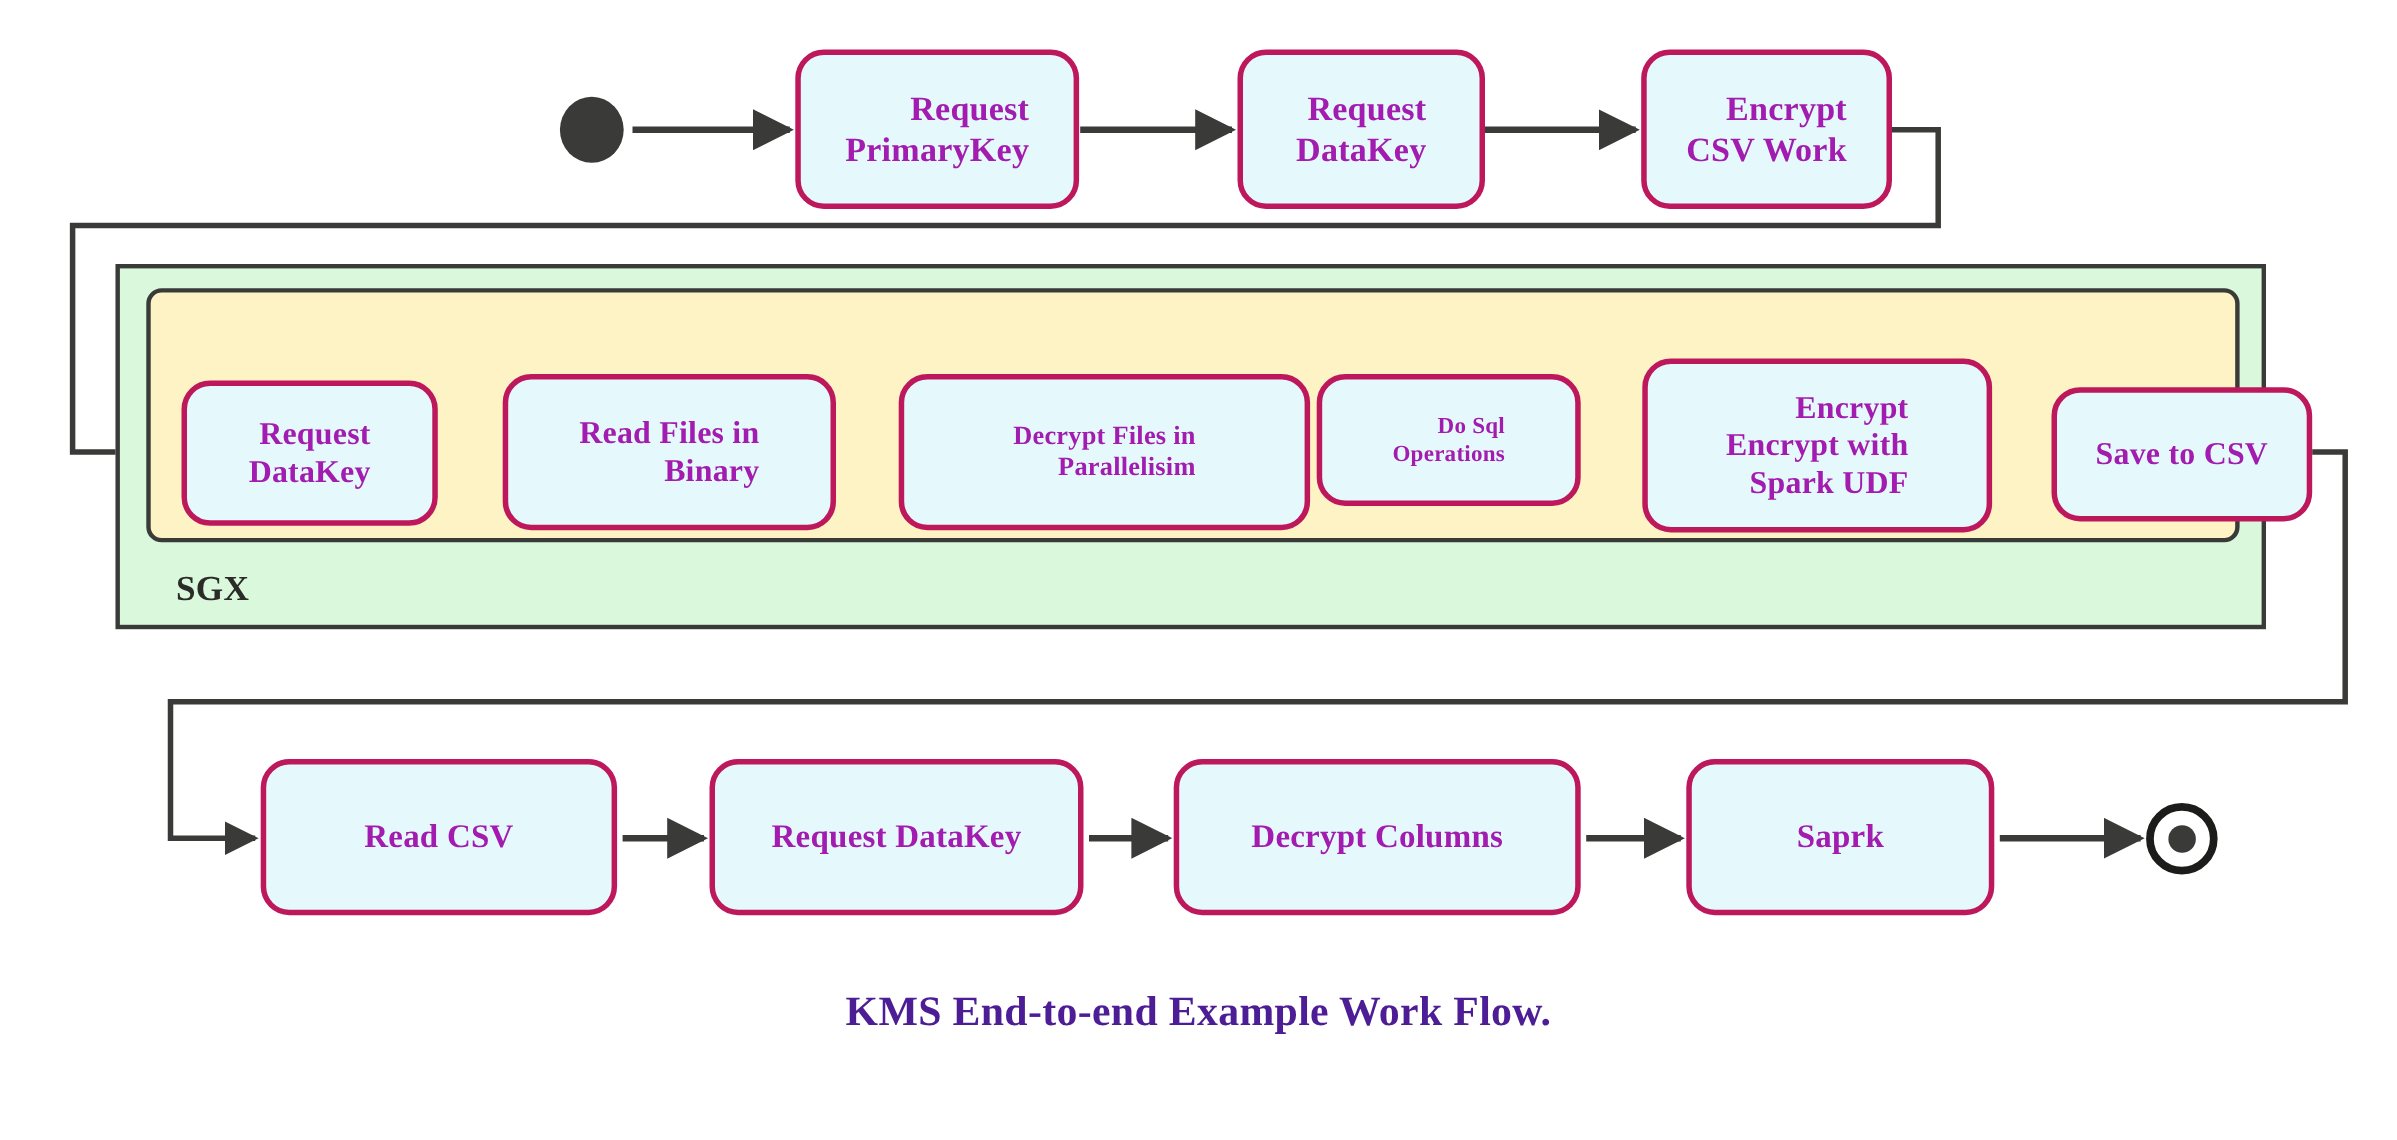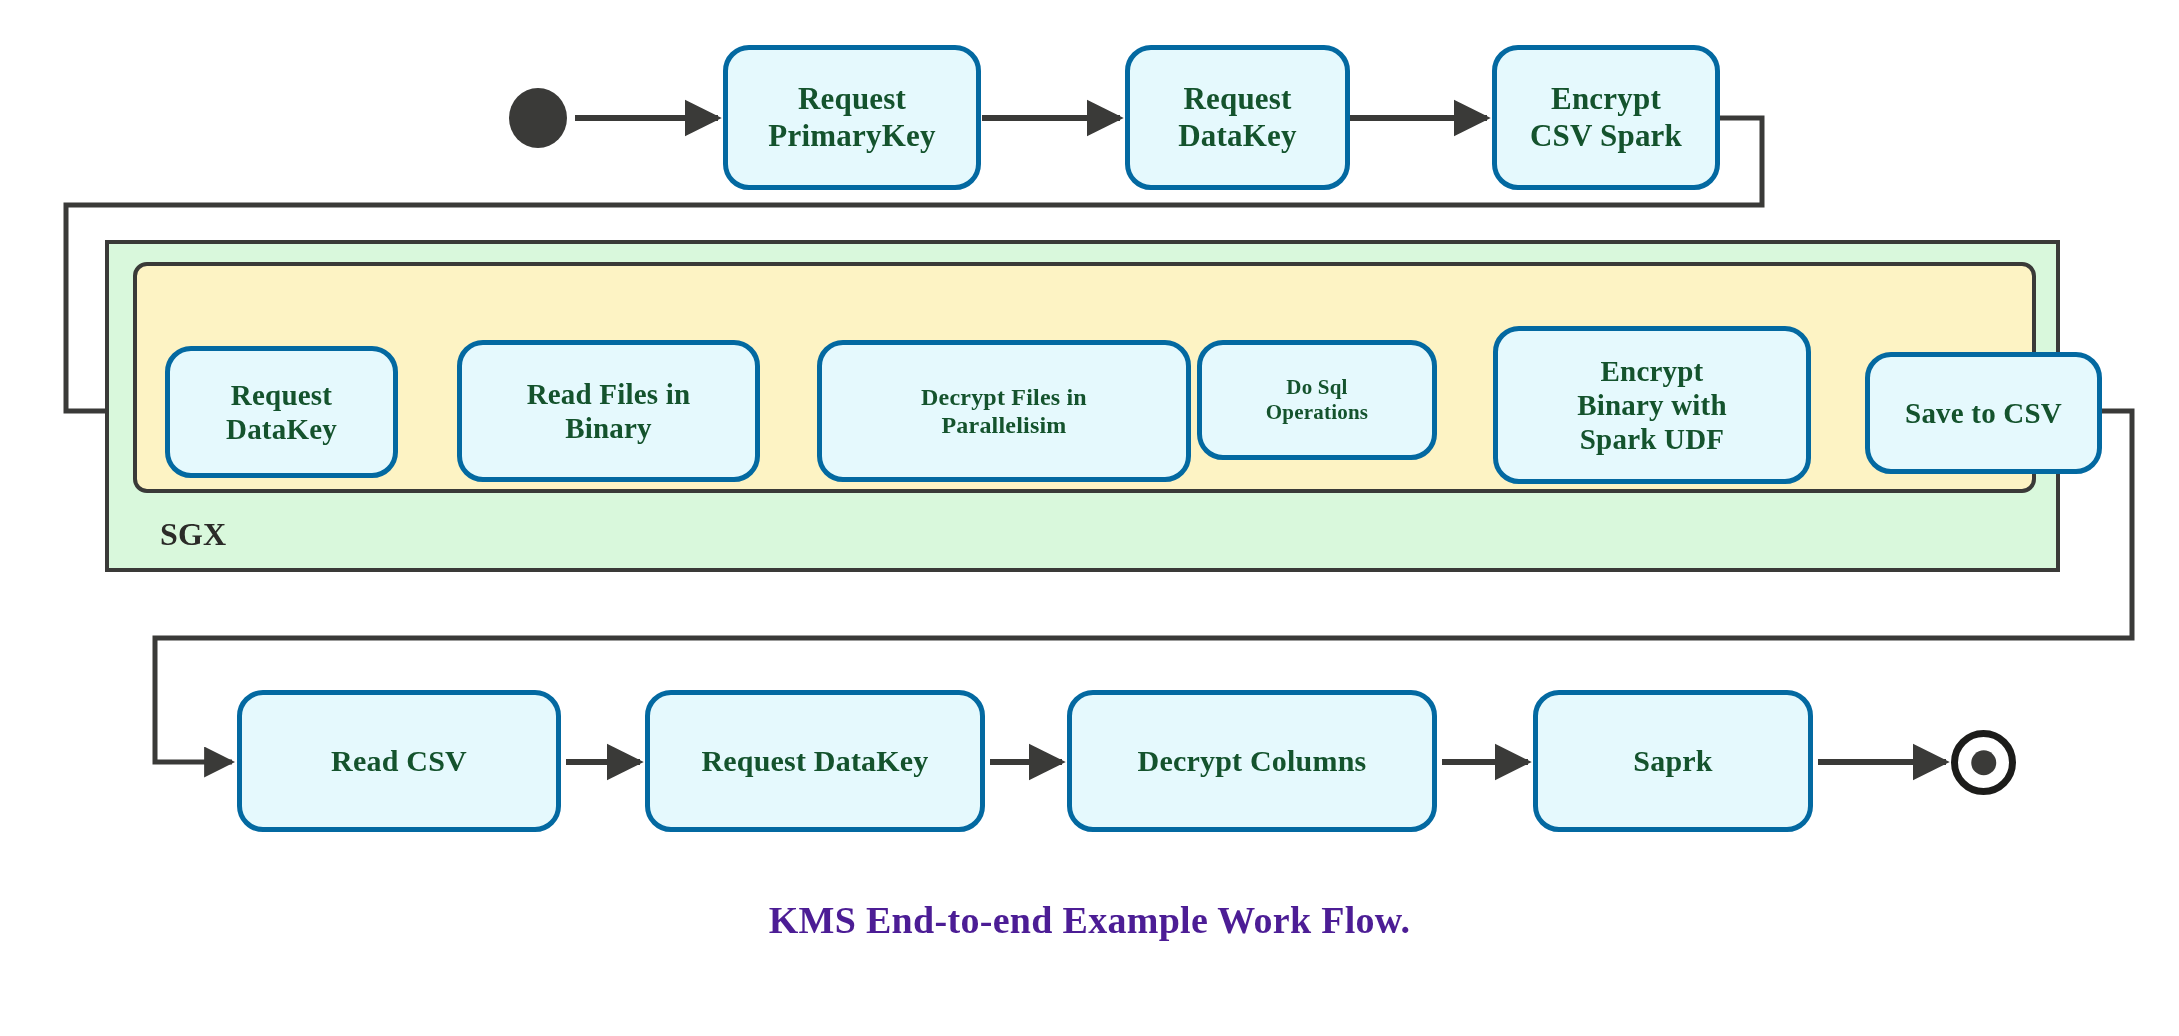--- a/index.html
+++ b/index.html
@@ -46,28 +46,28 @@
   }
   .container-label .paren {
     font-weight: normal;
     font-style: italic;
   }
   
   .node {
     position: absolute;
     box-sizing: border-box;
     background: #e5f9fd;
-    border: 5px solid #0369a1;
+    border: 5px solid #be185d;
     border-radius: 26px;
     display: flex;
     align-items: center;
     justify-content: center;
-    text-align: center;
+    text-align: right;
     font-weight: bold;
-    color: #14532d;
+    color: #a21caf;
     line-height: 1.18;
     letter-spacing: .2px;
     z-index: 5;
   }
   .node span { display: block; padding: 0 8px; }
   
   .start-node {
     position: absolute;
     background: #3a3a38;
     border-radius: 50%;
@@ -146,21 +146,21 @@
   <div class="node" style="left:1125px; top:45px; width:225px; height:145px; font-size:31px;">
     <span>
       <span>Request</span>
       <span>DataKey</span>
     </span>
   </div>
 
   <div class="node" style="left:1492px; top:45px; width:228px; height:145px; font-size:31px;">
     <span>
       <span>Encrypt</span>
-      <span>CSV Spark</span>
+      <span>CSV Work</span>
     </span>
   </div>
 
   <div class="container-box sgx-box" style="left:105px; top:240px; width:1955px; height:332px;"></div>
   <div class="container-label" style="left:160px; top:516px; font-size:32px;">SGX</div>
 
   <div class="container-box spark-box" style="left:133px; top:262px; width:1903px; height:231px;"></div>
 
   <div class="node" style="left:165px; top:346px; width:233px; height:132px; font-size:29px;">
     <span>
@@ -186,21 +186,21 @@
   <div class="node" style="left:1197px; top:340px; width:240px; height:120px; font-size:21px;">
     <span>
       <span>Do Sql</span>
       <span>Operations</span>
     </span>
   </div>
 
   <div class="node" style="left:1493px; top:326px; width:318px; height:158px; font-size:29px;">
     <span>
       <span>Encrypt</span>
-      <span>Binary with</span>
+      <span>Encrypt with</span>
       <span>Spark UDF</span>
     </span>
   </div>
 
   <div class="node" style="left:1865px; top:352px; width:237px; height:122px; font-size:29px;">
     <span>
       <span>Save to CSV</span>
     </span>
   </div>
 

